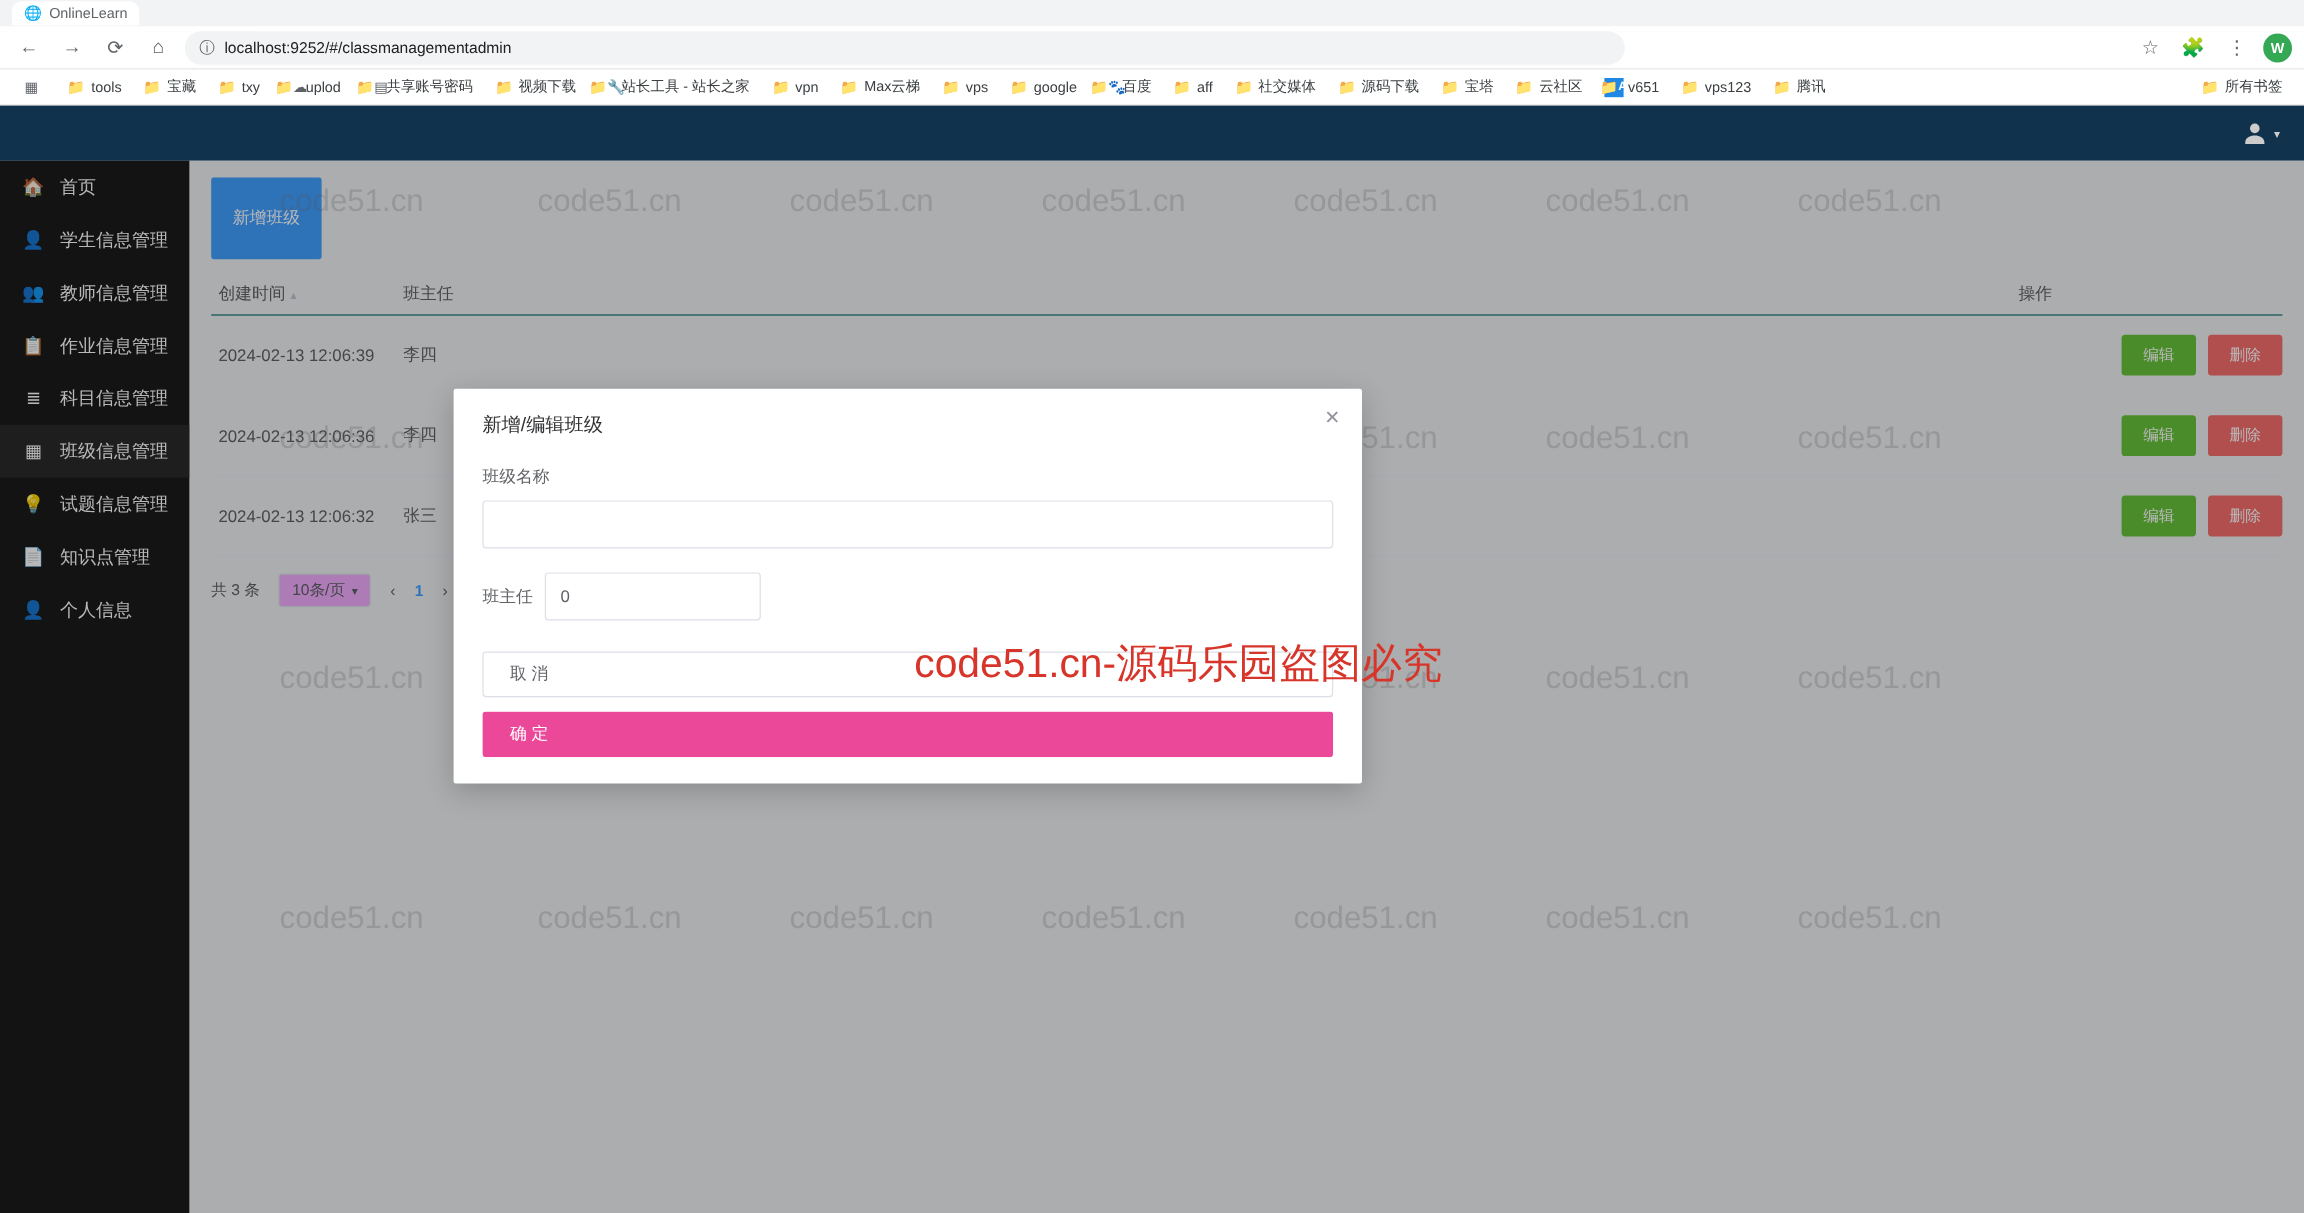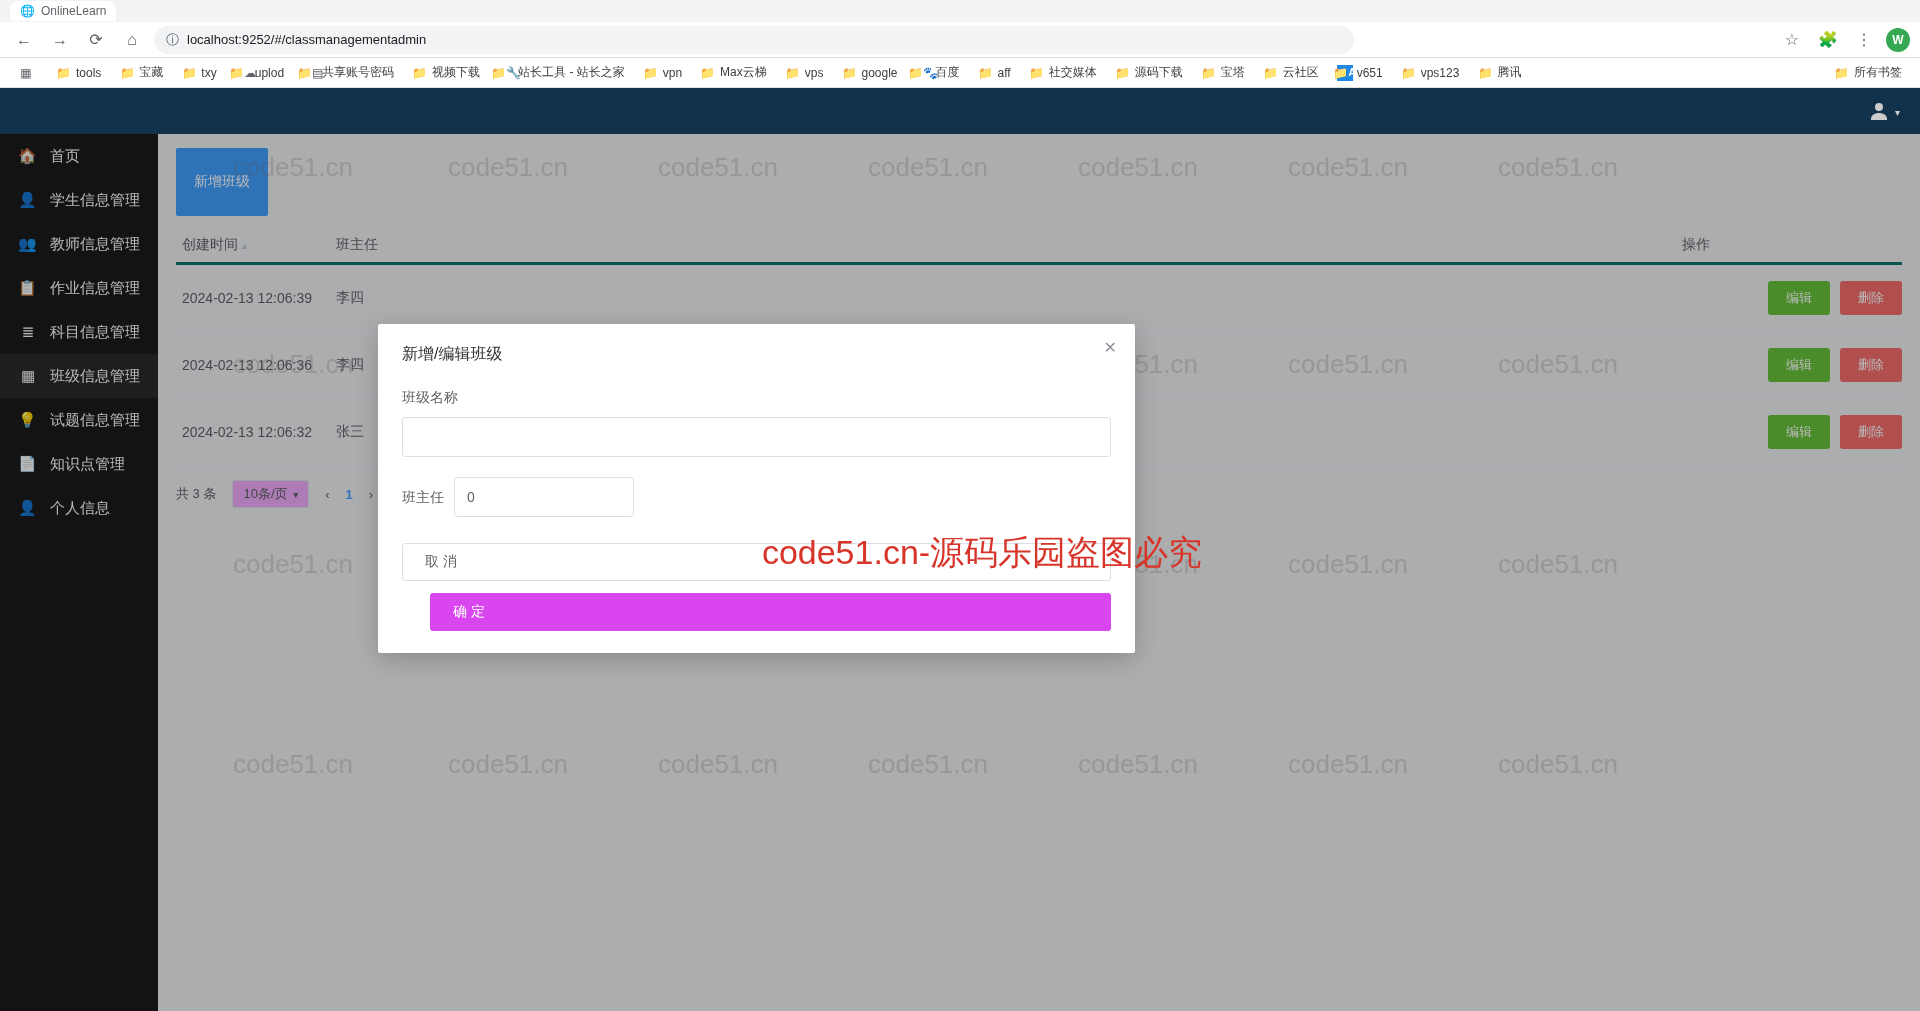--- a/index.html
+++ b/index.html
@@ -29,21 +29,21 @@
 
 .app-body { display:flex; height:877px; position:relative;}
 .sidebar { width:158px; background:#1b1b1b; color:#fff; }
 .sidebar-item { display:flex; align-items:center; gap:12px; padding:12px 18px; font-size:15px; cursor:pointer; }
 .sidebar-item.active { background:#2a2a2a; }
 .sidebar-item .sico { width:20px; height:20px; display:flex; align-items:center; justify-content:center; }
 
 .main { flex:1; background:#eef0f2; position:relative; padding:14px 18px; }
 .main-title { font-size:26px; font-weight:700; color:#222; margin-bottom:12px;}
 .add-btn { display:inline-block; background:#409eff; color:#fff; padding:25px 18px; font-size:14px; border-radius:2px; cursor:pointer; margin-bottom:12px;}
-.table-head { display:flex; padding:8px 0; font-size:14px; color:#606266; border-bottom:3px solid #0f766e;}
+.table-head { display:flex; padding:8px 0; font-size:14px; color:#606266; border-bottom:1px solid #0f766e;}
 .col-time { width:160px; padding-left:6px;}
 .col-teacher { width:120px; }
 .col-actions { margin-left:auto; width:220px; text-align:left;}
 .table-row { display:flex; align-items:center; padding:16px 0; border-bottom:1px solid #ebeef5; font-size:14px; color:#606266;}
 .row-actions { margin-left:auto; display:flex; gap:10px; }
 .btn { padding:8px 18px; border-radius:3px; font-size:13px; color:#fff; cursor:pointer; text-align:center;}
 .btn-edit { background:#67c23a; }
 .btn-del  { background:#f56c6c; }
 .pager { display:flex; align-items:center; gap:16px; font-size:13px; color:#606266; margin-top:14px;}
 .pager .sel { border:1px solid #dcdfe6; padding:4px 10px; border-radius:3px; background:#f0abfc;}
@@ -60,21 +60,21 @@
 .modal-title { font-size:16px; color:#303133; margin-bottom:24px;}
 .modal-close { position:absolute; right:18px; top:14px; color:#909399; cursor:pointer; font-size:16px;}
 .form-label { font-size:14px; color:#606266; margin-bottom:10px;}
 .form-input { width:100%; height:40px; border:1px solid #dcdfe6; border-radius:3px; padding:0 12px; font-size:14px; color:#606266; outline:none; margin-bottom:20px;}
 .form-row-inline { display:flex; align-items:center; gap:10px; margin-bottom:26px;}
 .form-row-inline .form-label { margin:0; line-height:40px;}
 .form-input.small { width:180px; margin:0;}
 .modal-footer { display:flex; gap:12px;flex-direction:column;}
 .mbtn { padding:9px 22px; border-radius:3px; font-size:14px; cursor:pointer; border:1px solid transparent;}
 .mbtn-default { background:#fff; border-color:#dcdfe6; color:#606266;}
-.mbtn-primary { background:#d946ef; color:#fff;margin-left:28px; }
+.mbtn-primary { background:#ec4899; color:#fff; }
 
 
 .caret-down::after{content:"▾"; font-size:10px; margin-left:2px;}
 .sort-caret::after{content:"▴"; font-size:10px; color:#c0c4cc; margin-left:4px;}
 </style>
 </head>
 <body>
 
 <div class="browser-top">
   <div class="browser-tab">

